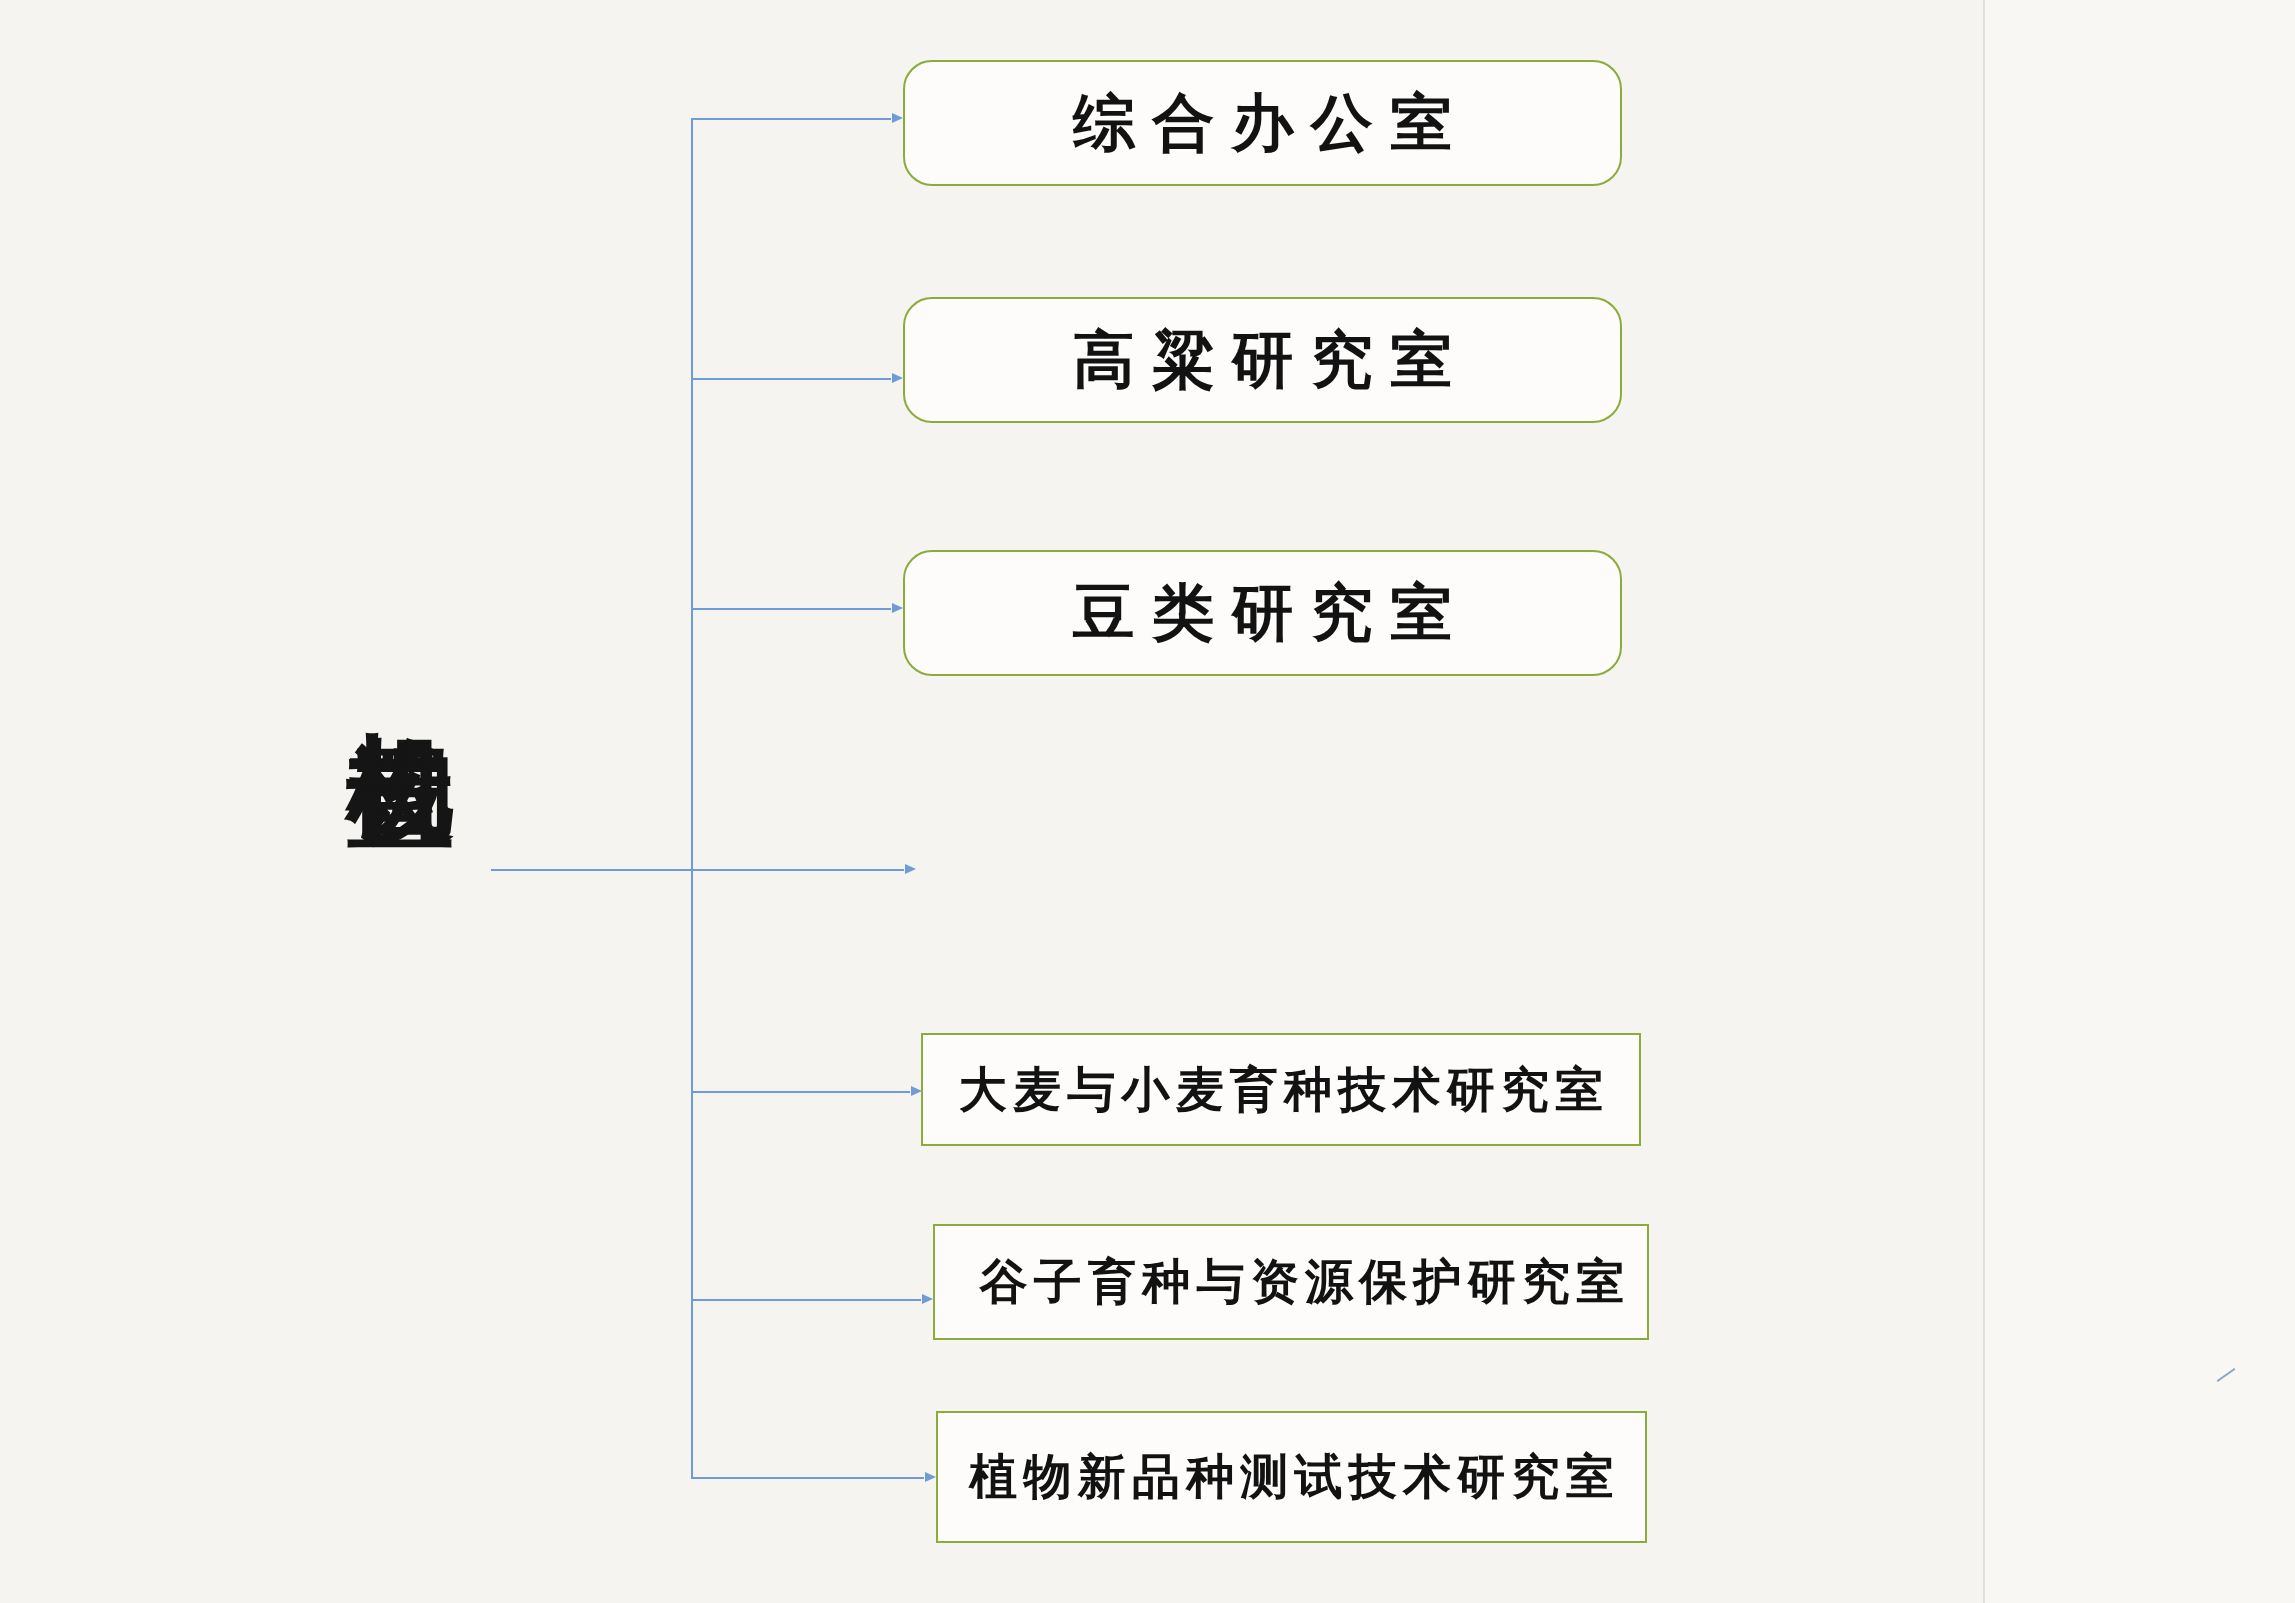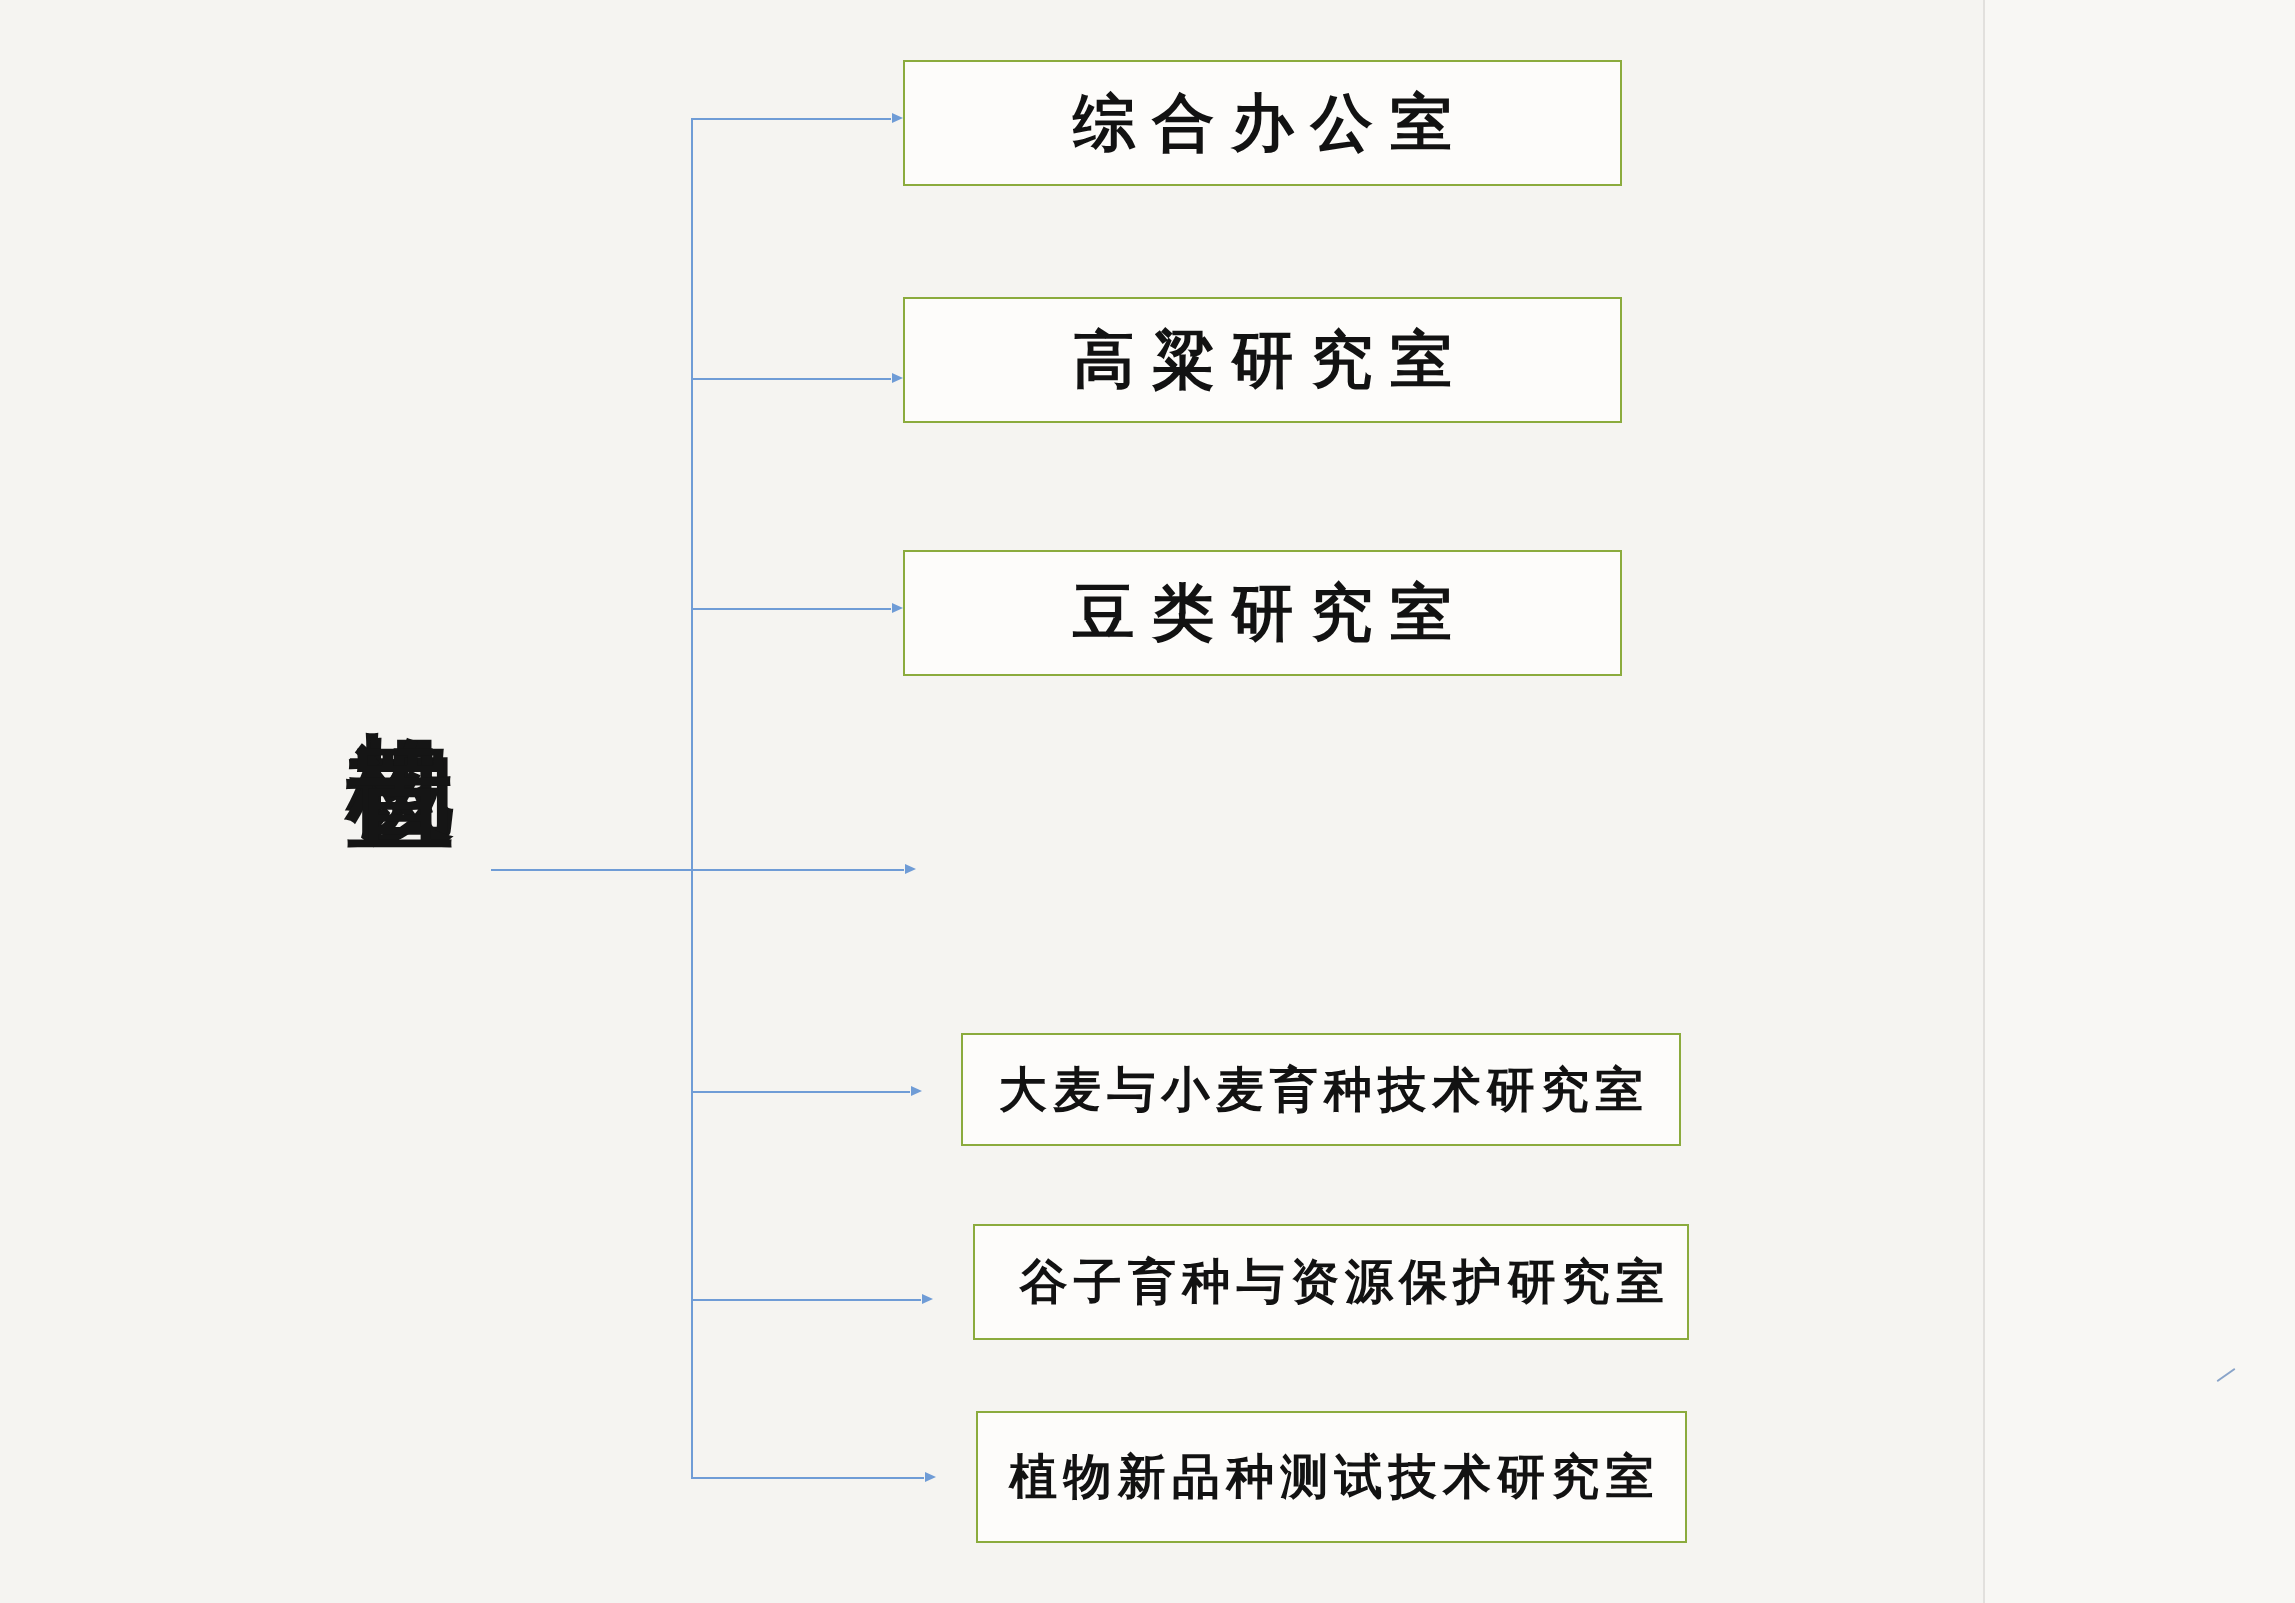--- a/index.html
+++ b/index.html
@@ -97,26 +97,26 @@
     align-items: center;
     justify-content: center;
     color: #121212;
     font-weight: 700;
     white-space: nowrap;
   }
   .node.big {
     font-size: 62px;
     letter-spacing: 0.28em;
     padding-left: 0.28em; 
+    border-radius: 29px;
   }
   .node.small {
     font-size: 48px;
     letter-spacing: 0.13em;
     padding-left: 0.13em;
-    margin-left: 40px;
   }
 </style>
 </head>
 <body>
 
 <div class="page">
 
   <div class="right-strip"></div>
   <div class="crease"></div>
   <div class="ink-mark"></div>

